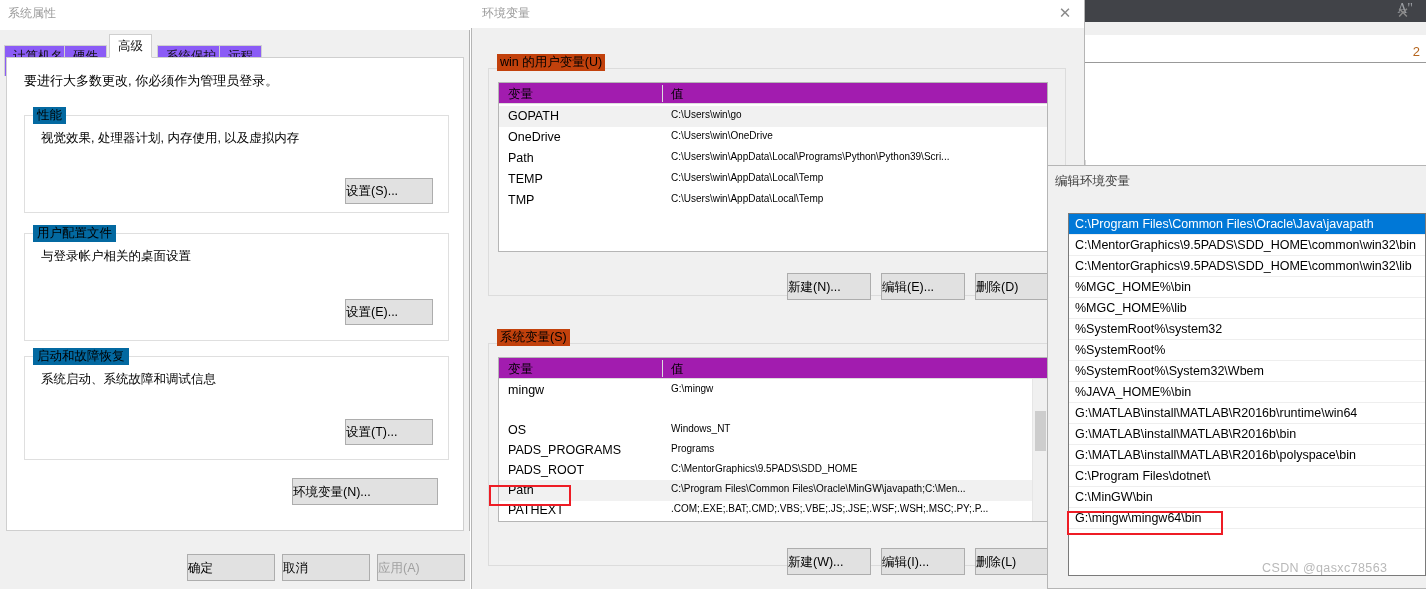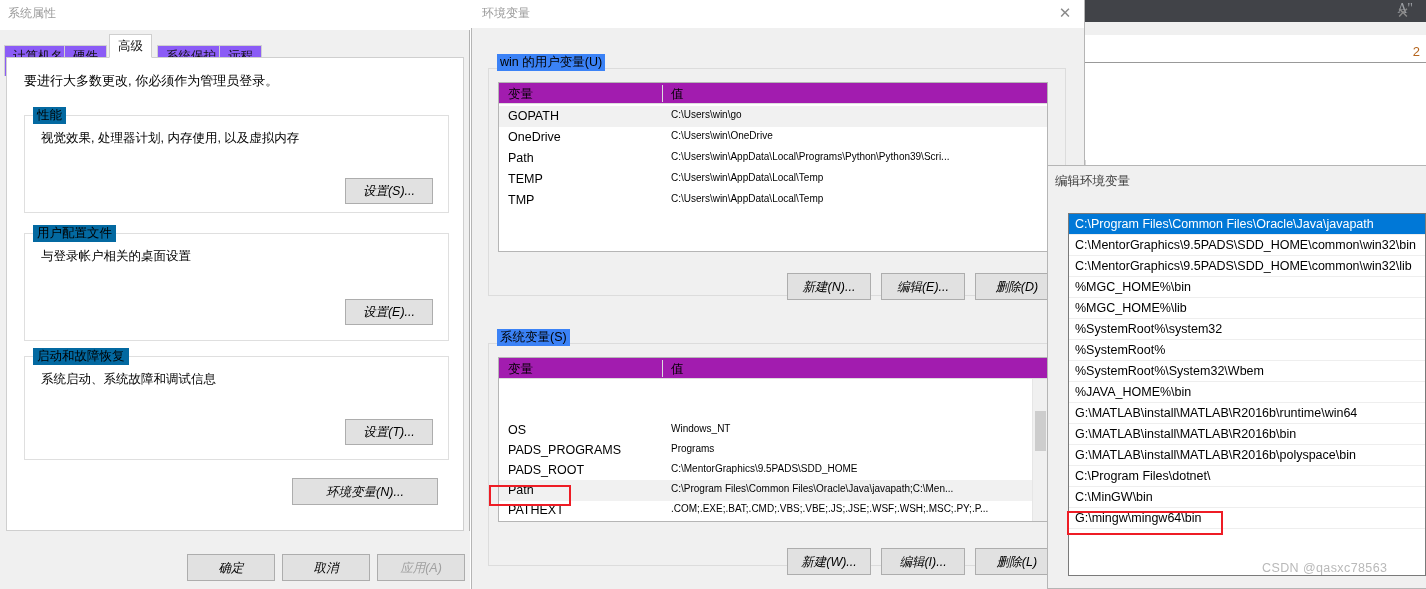--- a/index.html
+++ b/index.html
@@ -141,25 +141,24 @@
     top: 14px;
     font-size: 12.5px;
   }
 
   .btn {
     position: absolute;
     background: #e1e1e1;
     border: 1px solid #adadad;
     box-sizing: border-box;
     font-size: 12.5px;
-    text-align: center;
+    text-align: left;
     color: #000;
     cursor: default;
     font-family: "Liberation Sans", "DejaVu Sans", sans-serif;
-    font-style: italic;
   }
   .btn.disabled { color: #a0a0a0; }
 
   #sysprops-footer {
     left: 0; top: 531px; width: 470px; height: 58px;
     background: #f0f0f0;
   }
 
   
   #envvars {
@@ -181,21 +180,21 @@
     left: 1052px; top: 2px;
     width: 26px; height: 22px;
     text-align: center; line-height: 22px;
     color: #8a8a8a; font-size: 15px;
     cursor: default;
   }
 
   .env-group-legend {
     position: absolute;
     font-size: 12.5px;
-    background: #3b82f6;
+    background: #c2410c;
     padding: 0 3px;
   }
   .env-group-line {
     position: absolute;
     border-top: 1px solid #dcdcdc;
     border-left: 1px solid #dcdcdc;
     border-right: 1px solid #dcdcdc;
     border-bottom: 1px solid #dcdcdc;
     box-sizing: border-box;
   }
@@ -411,35 +410,39 @@
 
 <div class="env-group-line abs" style="left:488px; top:343px; width:578px; height:223px;"></div>
 <div class="env-group-legend abs" style="left:497px; top:329px;">系统变量(S)</div>
 
 <div class="listbox" style="left:498px; top:357px; width:550px; height:165px;">
   <div class="lhdr">
     <span class="hcell" style="left:9px;">变量</span>
     <span class="hdr-sep" style="left:163px;"></span>
     <span class="hcell" style="left:172px;">值</span>
   </div>
+  <div class="lrow" style="top:22px;">
+    <span class="c-name">mingw</span>
+    <span class="c-val" style="left:172px;">G:\mingw</span>
+  </div>
   <div class="lrow" style="top:82px;">
     <span class="c-name">PADS_PROGRAMS</span>
     <span class="c-val" style="left:172px;">Programs</span>
   </div>
   <div class="lrow" style="top:62px;">
     <span class="c-name">OS</span>
     <span class="c-val" style="left:172px;">Windows_NT</span>
   </div>
   <div class="lrow" style="top:102px;">
     <span class="c-name">PADS_ROOT</span>
     <span class="c-val" style="left:172px;">C:\MentorGraphics\9.5PADS\SDD_HOME</span>
   </div>
   <div class="lrow sel" style="top:122px;">
     <span class="c-name">Path</span>
-    <span class="c-val" style="left:172px;">C:\Program Files\Common Files\Oracle\Java\javapath;C:\Men...</span>
+    <span class="c-val" style="left:172px;">C:\Program Files\Common Files\Oracle\MinGW\javapath;C:\Men...</span>
   </div>
   <div class="lrow" style="top:142px;">
     <span class="c-name">PATHEXT</span>
     <span class="c-val" style="left:172px;">.COM;.EXE;.BAT;.CMD;.VBS;.VBE;.JS;.JSE;.WSF;.WSH;.MSC;.PY;.P...</span>
   </div>
   <div class="scrollbar-v" style="right:0; top:21px; height:143px;">
     <div class="scroll-thumb" style="top:32px; height:40px;"></div>
   </div>
 </div>
 

